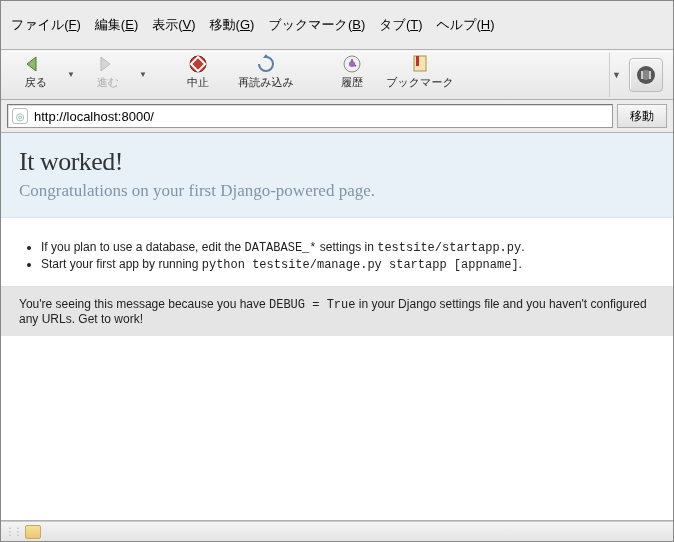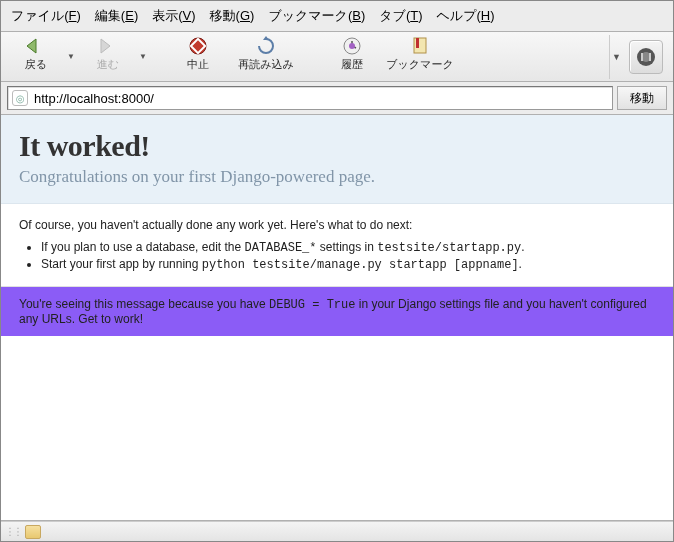--- a/index.html
+++ b/index.html
@@ -8,21 +8,21 @@
     font-family: "Helvetica Neue", Arial, sans-serif;
     font-size: 12px;
     background: #ececec;
     display: flex; flex-direction: column;
     border: 1px solid #888;
   }
   .menubar {
     display: flex; align-items: center;
     background: #ececec;
     border-bottom: 1px solid #b0b0b0;
-    padding: 4px 4px;
+    padding: 13px 4px;
     gap: 2px;
     font-size: 13px;
   }
   .menubar .item { padding: 2px 6px; }
   .menubar .item .ul { text-decoration: underline; }
   .toolbar {
     display: flex; align-items: center;
     background: linear-gradient(#f7f7f7,#e7e7e7);
     border-bottom: 1px solid #b0b0b0;
     padding: 2px 4px;
@@ -78,37 +78,37 @@
     flex:1; background:#fff; overflow:auto;
     border-bottom:1px solid #b0b0b0;
   }
   .django-head {
     background:#e8f1f8;
     border-bottom:1px solid #dce6ee;
     padding:14px 18px 16px;
   }
   .django-head h1 {
     font-family: Georgia, "Times New Roman", serif;
-    font-weight: bold;
-    color:#333; font-size:30px; letter-spacing:-0.5px;
+    font-weight: normal;
+    color:#333; font-size:26px; letter-spacing:-0.5px;
   }
   .django-head .sub {
     font-family: Georgia, serif;
     color:#8195a8; font-size:17px; margin-top:4px;
   }
   .django-body {
     padding:14px 18px 10px; font-size:12px; color:#222;
     border-bottom:1px solid #e0e0e0;
   }
   .django-body ul { margin: 8px 0 4px 22px; }
   .django-body li { margin: 2px 0; }
   .mono { font-family: "Courier New", monospace; }
   .django-foot {
     padding:10px 18px; font-size:12px; color:#222;
-    background:#8b5cf6;
+    background:#e5e5e5;
   }
   .statusbar {
     height:20px; background:linear-gradient(#f4f4f4,#e4e4e4);
     display:flex;align-items:center; padding:0 4px; gap:4px;
     border-top:1px solid #ccc;
   }
   .status-icon {
     width:16px;height:14px;border:1px solid #c8a860;border-radius:2px;
     background:linear-gradient(#f6e0a0,#e8c870);
   }
@@ -210,21 +210,20 @@
       <span>移動</span>
     </div>
 </div>
 
 <div class="content">
   <div class="django-head">
     <h1>It worked!</h1>
     <div class="sub">Congratulations on your first Django-powered page.</div>
   </div>
   <div class="django-body">
-    <p>Of course, you haven't actually done any work yet. Here's what to do next:</p>
     <ul>
       <li><span>If you plan to use a database, edit the </span><span class="mono">DATABASE_*</span><span> settings in </span><span class="mono">testsite/startapp.py</span><span>.</span></li>
       <li><span>Start your first app by running </span><span class="mono">python testsite/manage.py startapp [appname]</span><span>.</span></li>
     </ul>
   </div>
   <div class="django-foot"><span>You're seeing this message because you have </span><span class="mono">DEBUG = True</span><span> in your Django settings file and you haven't configured any URLs. Get to work!</span></div>
 </div>
 
 <div class="statusbar">
   <span class="status-grip">⋮⋮</span>

